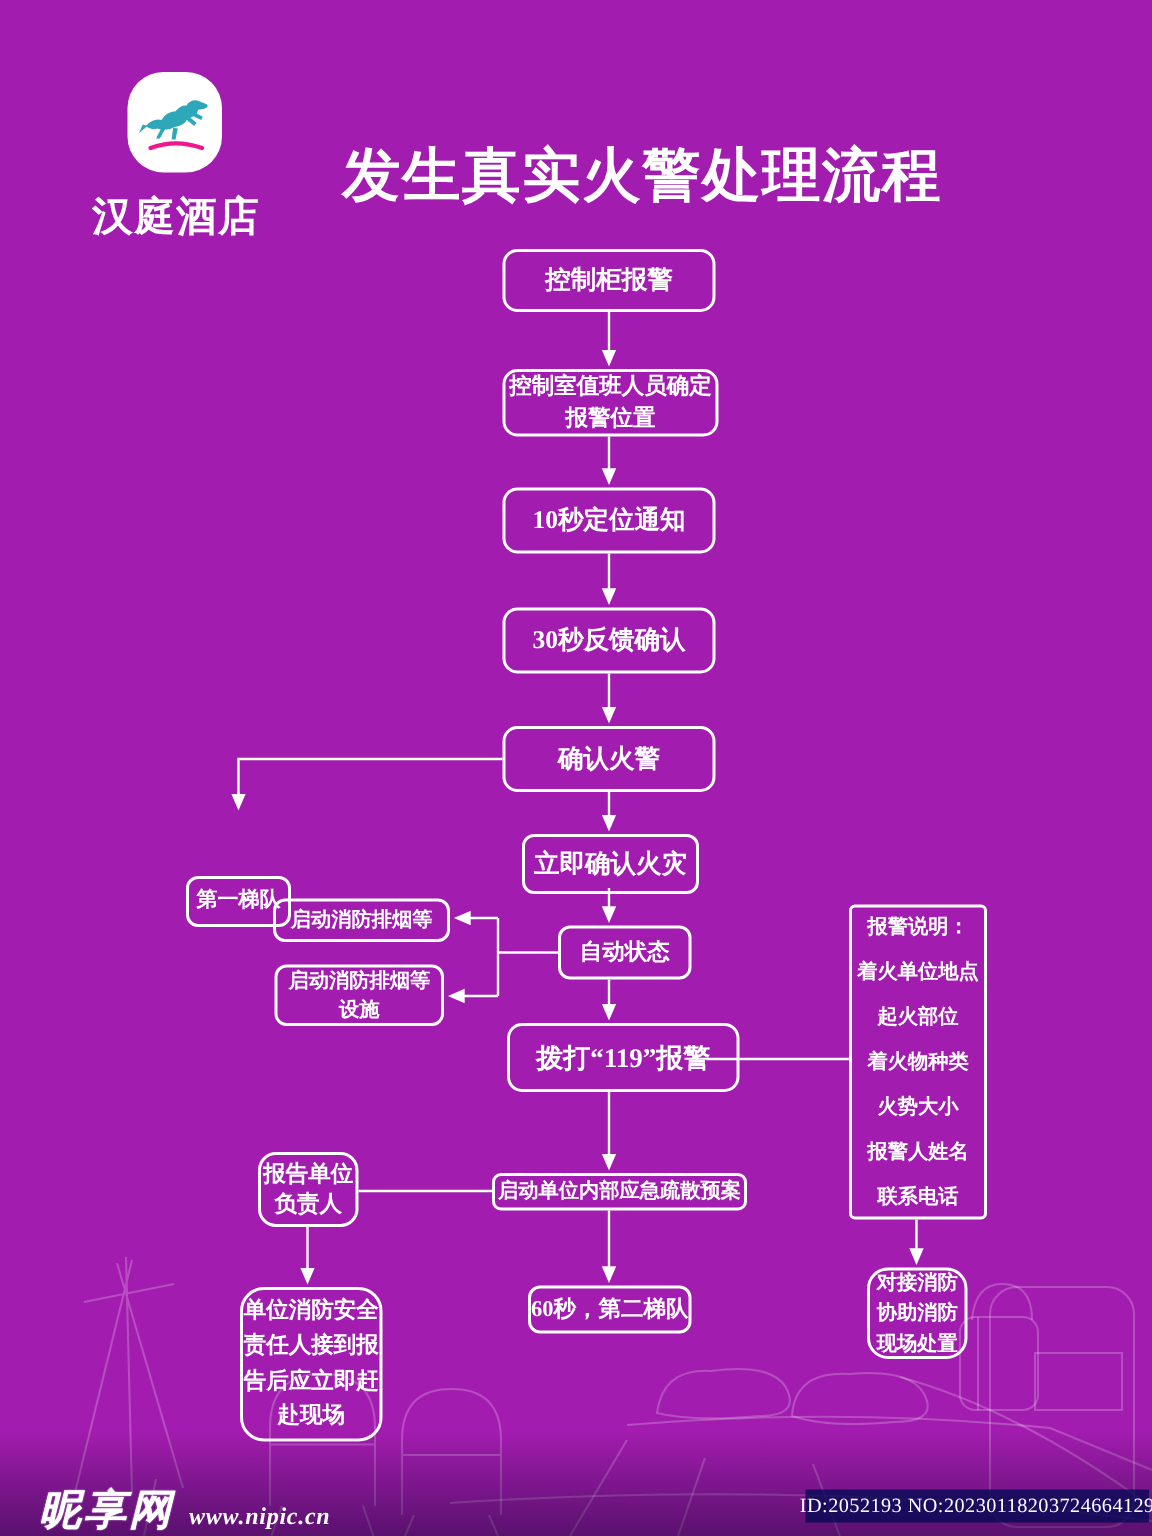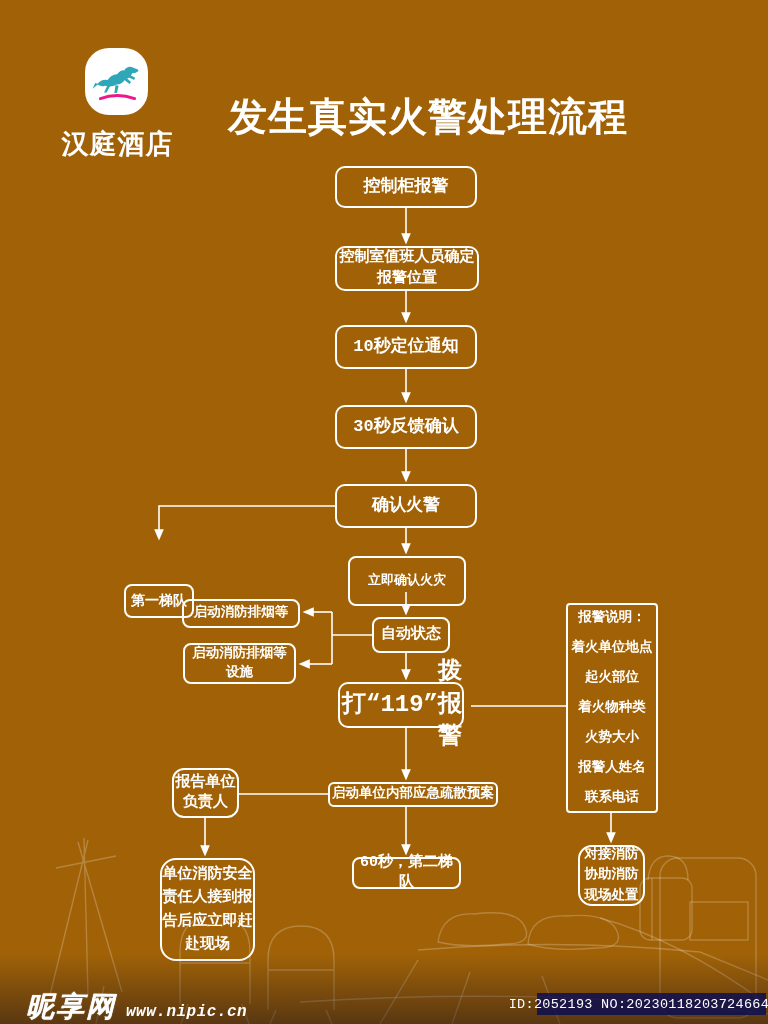--- a/index.html
+++ b/index.html
@@ -1,19 +1,19 @@
 <!DOCTYPE html>
 <html><head>
 <meta charset="utf-8">
 <style>
   html,body{margin:0;padding:0;background:#111;}
   .stage{
     position:relative;width:768px;height:1024px;overflow:hidden;
-    background:#a16207;
-    font-family:Liberation Mono, monospace;
+    background:#a21caf;
+    font-family:Liberation Serif, serif;
     color:#fff;
   }
   
   .logo-box{
     position:absolute;left:85px;top:48px;width:63px;height:67px;
     background:#fff;border-radius:24px;
     display:flex;align-items:center;justify-content:center;
   }
   .logo-box svg{width:52px;height:52px;}
   .brand-name{
@@ -30,26 +30,26 @@
     border:2px solid #fff;border-radius:10px;
     display:flex;align-items:center;justify-content:center;
     text-align:center;font-weight:bold;white-space:pre-line;
     line-height:1.35;
   }
   #n1{left:335px;top:166px;width:142px;height:42px;font-size:17px;}
   #n2{left:335px;top:246px;width:144px;height:45px;font-size:15px;}
   #n3{left:335px;top:325px;width:142px;height:44px;font-size:17px;}
   #n4{left:335px;top:405px;width:142px;height:44px;font-size:17px;}
   #n5{left:335px;top:484px;width:142px;height:44px;font-size:17px;}
-  #n6{left:348px;top:556px;width:118px;height:50px;font-size:13px;border-radius:8px;}
+  #n6{left:348px;top:556px;width:118px;height:40px;font-size:17px;border-radius:8px;}
   #n7{left:124px;top:542px;width:70px;height:34px;font-size:14px;border-radius:8px;margin-top:42px;}
   #n8{left:182px;top:599px;width:118px;height:29px;font-size:13.5px;border-radius:8px;}
   #n9{left:183px;top:643px;width:113px;height:41px;font-size:13.5px;border-radius:8px;}
-  #n10{left:372px;top:617px;width:78px;height:36px;font-size:15px;border-radius:8px;}
-  #n11{left:338px;top:682px;width:126px;height:46px;font-size:24px;text-align:right;}
+  #n10{left:372px;top:617px;width:89px;height:36px;font-size:15px;border-radius:8px;}
+  #n11{left:338px;top:682px;width:155px;height:46px;font-size:18px;text-align:right;}
   #n12{left:566px;top:603px;width:92px;height:210px;font-size:13.5px;
        border-radius:4px;line-height:30px;}
   #n13{left:172px;top:768px;width:67px;height:50px;font-size:15px;border-radius:12px;}
   #n14{left:328px;top:782px;width:170px;height:25px;font-size:13.5px;border-radius:6px;}
   #n15{left:352px;top:857px;width:109px;height:32px;font-size:15px;border-radius:8px;}
   #n16{left:160px;top:858px;width:95px;height:103px;font-size:15px;
        border-radius:16px;line-height:1.55;}
   #n17{left:578px;top:845px;width:67px;height:61px;font-size:13.5px;
        border-radius:14px;line-height:1.5;}
   

